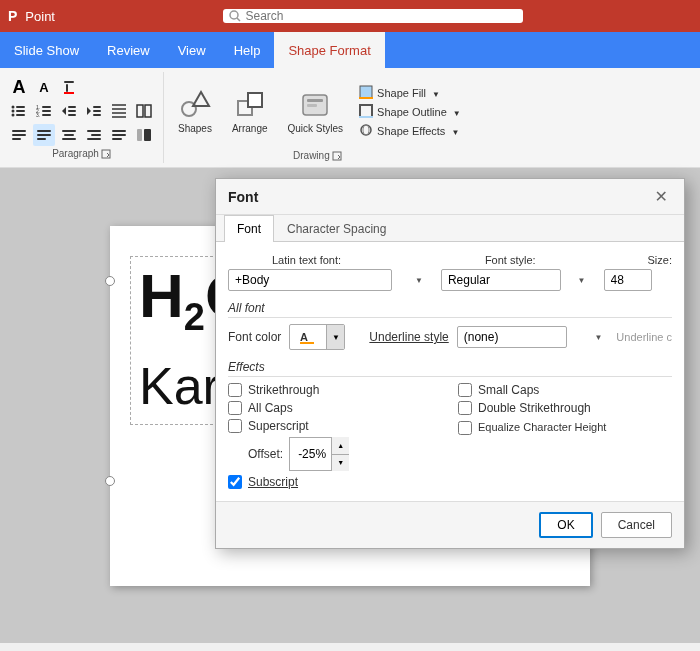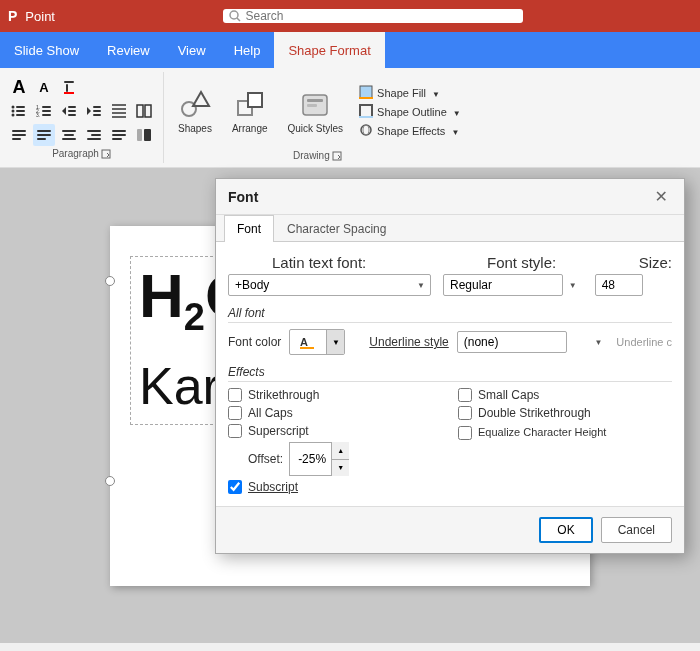--- a/index.html
+++ b/index.html
@@ -277,21 +277,21 @@
       gap: 12px;
       margin-bottom: 10px;
       align-items: flex-end;
     }
     .dialog-field {
       display: flex;
       flex-direction: column;
       gap: 3px;
     }
     .dialog-field label {
-      font-size: 15px;
+      font-size: 11px;
       color: #333;
       padding-left: 44px;
     }
     .dialog-select {
       border: 1px solid #aaa;
       border-radius: 2px;
       padding: 3px 24px 3px 6px;
       font-size: 12px;
       background: white;
       appearance: none;
@@ -681,21 +681,21 @@
       <div class="dialog-tabs">
         <div class="dialog-tab active">Font</div>
         <div class="dialog-tab">Character Spacing</div>
       </div>
       <div class="dialog-body">
 
         <div class="dialog-row">
           <div class="dialog-field" style="flex:2;">
             <label>Latin text font:</label>
             <div class="select-wrapper">
-              <select class="dialog-select" style="width:203px;">
+              <select class="dialog-select" style="width:164px;">
                 <option>+Body</option>
               </select>
             </div>
           </div>
           <div class="dialog-field" style="flex:1.5;">
             <label>Font style:</label>
             <div class="select-wrapper">
               <select class="dialog-select" style="width:120px;">
                 <option>Regular</option>
               </select>

